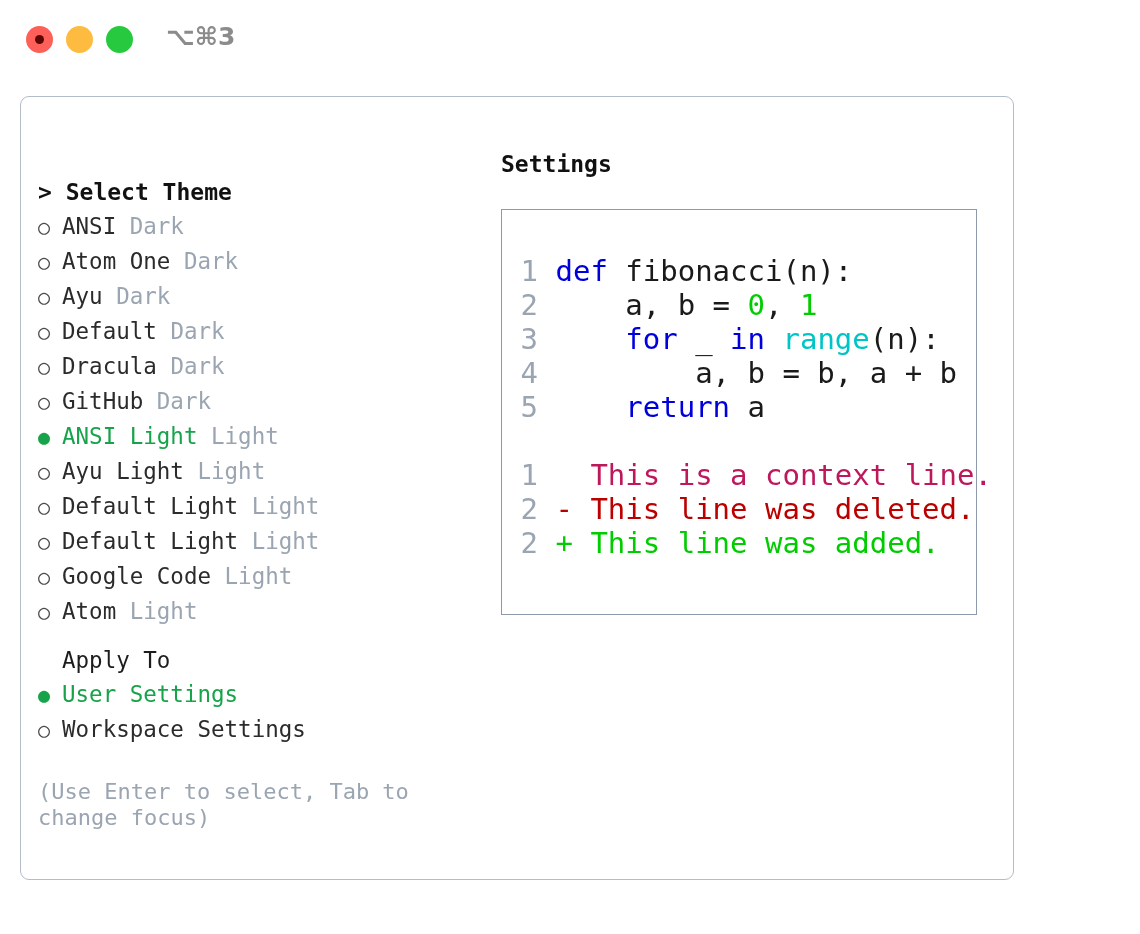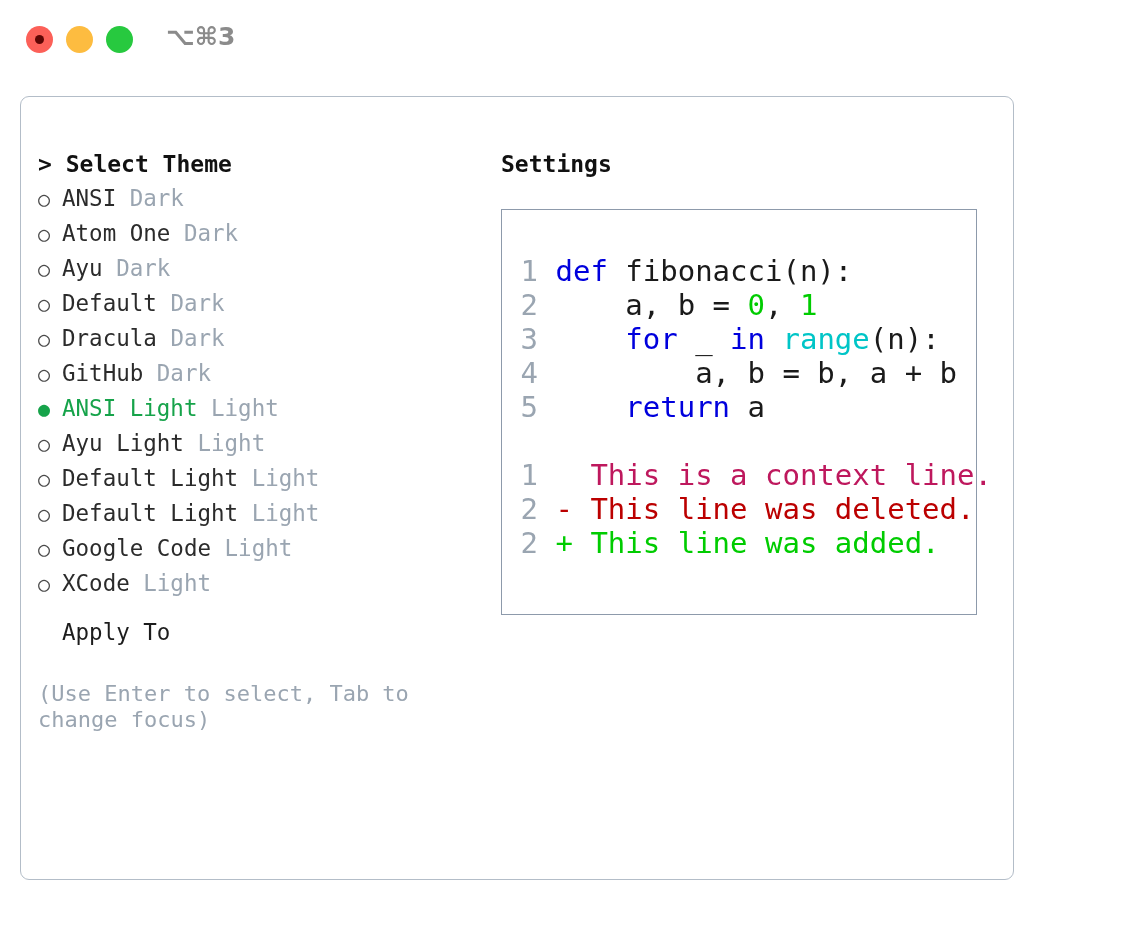--- a/index.html
+++ b/index.html
@@ -91,20 +91,21 @@
     white-space: pre;
     color: #2b2b2b;
   }
 
   #panel-title {
     font-size: 23px;
     line-height: 34px;
     font-weight: bold;
     color: #111111;
     white-space: pre;
+    margin-top: 28px;
   }
 
   .marker {
     display: inline-block;
     width: 24px;
     color: #4a4a4a;
     font-size: 20px;
   }
   .marker.sel { color: #16a34a; }
 
@@ -196,25 +197,29 @@
           <div class="line"><span class="marker">○</span><span class="theme-name">Atom One</span><span> </span><span class="theme-kind">Dark</span></div>
           <div class="line"><span class="marker">○</span><span class="theme-name">Ayu</span><span> </span><span class="theme-kind">Dark</span></div>
           <div class="line"><span class="marker">○</span><span class="theme-name">Default</span><span> </span><span class="theme-kind">Dark</span></div>
           <div class="line"><span class="marker">○</span><span class="theme-name">Dracula</span><span> </span><span class="theme-kind">Dark</span></div>
           <div class="line"><span class="marker">○</span><span class="theme-name">GitHub</span><span> </span><span class="theme-kind">Dark</span></div>
           <div class="line"><span class="marker sel">●</span><span class="theme-name sel">ANSI Light</span><span> </span><span class="theme-kind">Light</span></div>
           <div class="line"><span class="marker">○</span><span class="theme-name">Ayu Light</span><span> </span><span class="theme-kind">Light</span></div>
           <div class="line"><span class="marker">○</span><span class="theme-name">Default Light</span><span> </span><span class="theme-kind">Light</span></div>
           <div class="line"><span class="marker">○</span><span class="theme-name">Default Light</span><span> </span><span class="theme-kind">Light</span></div>
           <div class="line"><span class="marker">○</span><span class="theme-name">Google Code</span><span> </span><span class="theme-kind">Light</span></div>
-          <div class="line"><span class="marker">○</span><span class="theme-name">XCode</span><span> </span><span class="theme-kind">Light</span></div>
+          <div class="line"><span class="marker">○</span><span class="theme-name">Atom</span><span> </span><span class="theme-kind">Light</span></div>
         </div>
 
       <div id="apply-block">
         <div id="apply-title">Apply To</div>
+        <div id="apply-list">
+            <div class="line"><span class="marker sel">●</span><span class="theme-name sel">User Settings</span></div>
+            <div class="line"><span class="marker">○</span><span class="theme-name">Workspace Settings</span></div>
+          </div>
       </div>
 
       <div id="hint">(Use Enter to select, Tab to change focus)</div>
     </div>
 
     <div id="right-col">
       <div id="preview-title">Settings</div>
       <div id="preview-box">
         <div id="code-block">
             <div class="code-line"><span class="ln">1</span><span class="plain"> </span><span class="kw">def</span><span class="plain"> fibonacci(n):</span></div>

